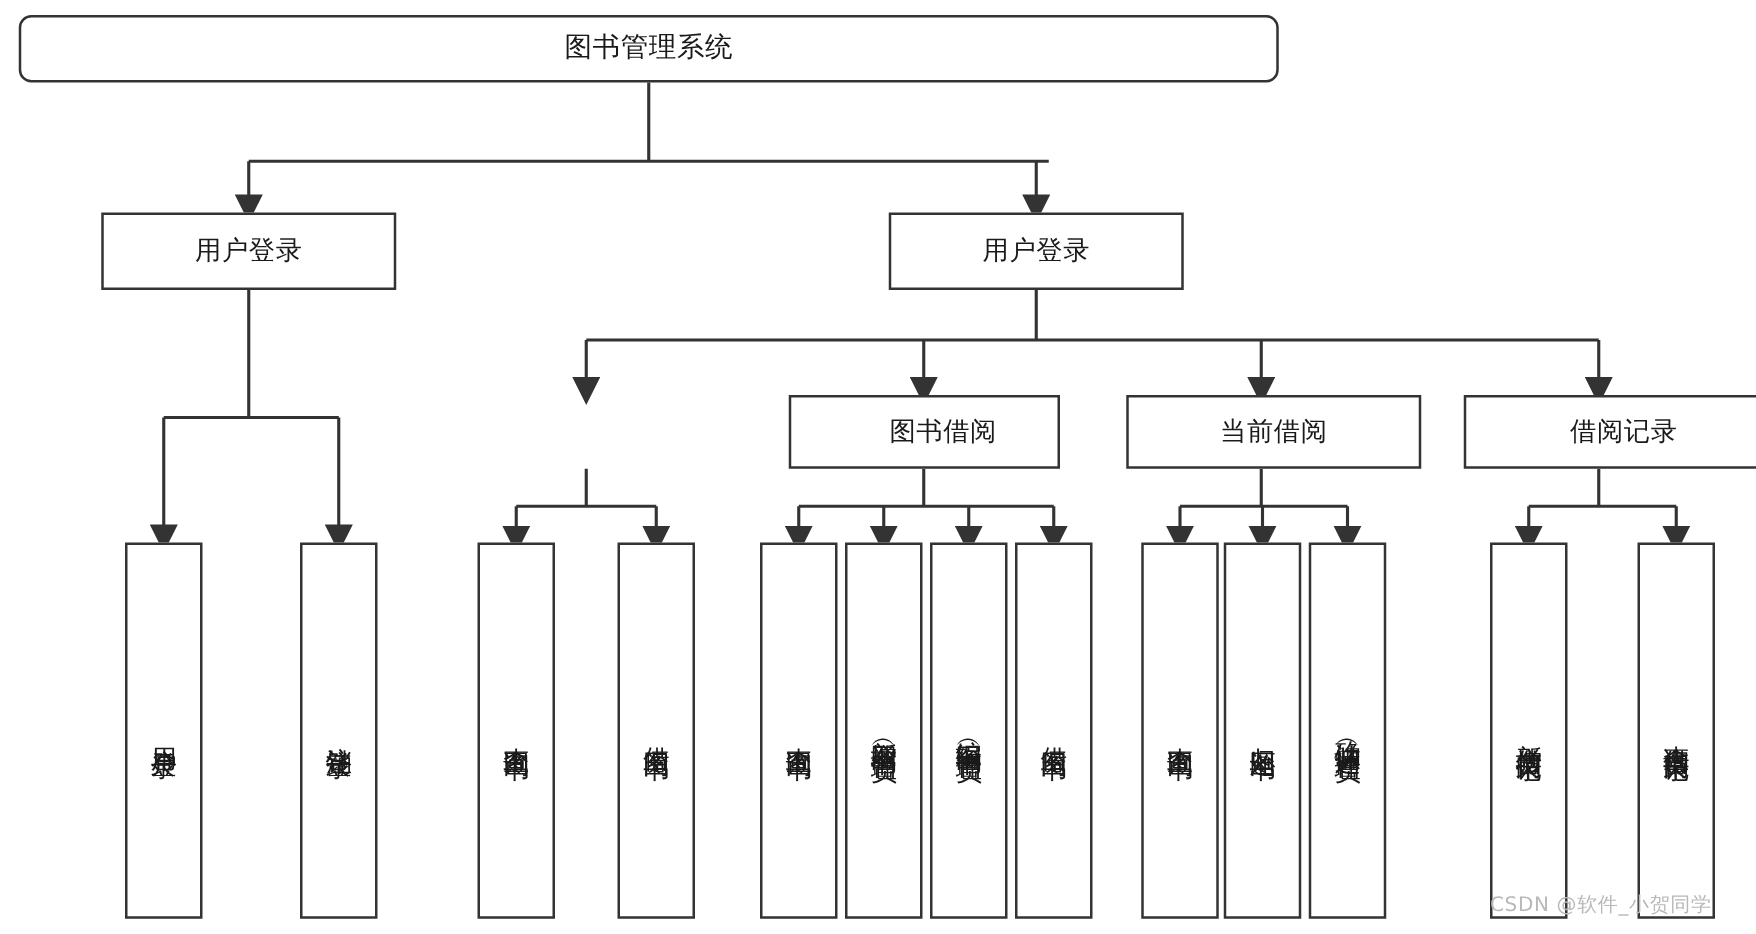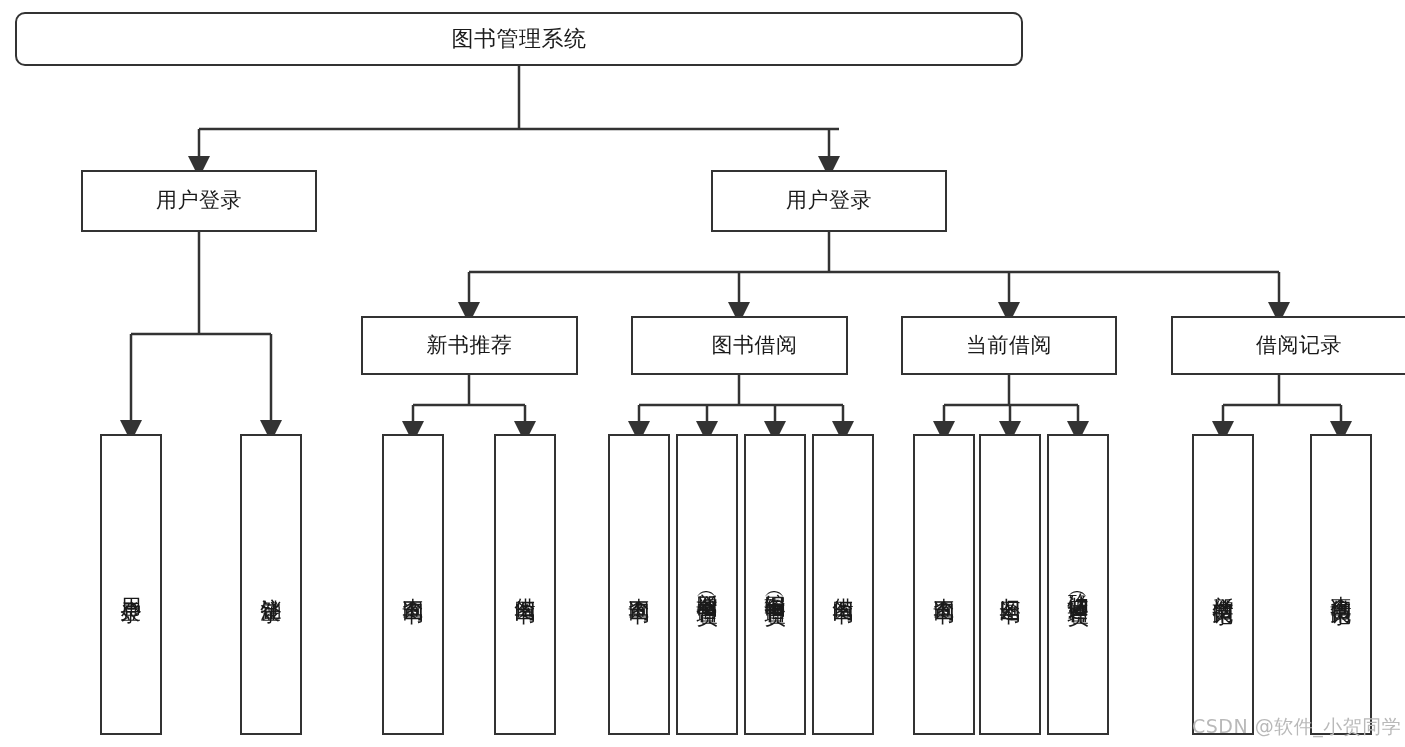--- a/index.html
+++ b/index.html
@@ -60,21 +60,21 @@
     writing-mode: vertical-rl;
     text-orientation: upright;
     font-size: 21px;
     line-height: 1.05;
     letter-spacing: 2px;
     white-space: nowrap;
     max-height: 292px;
   }
   .watermark {
     position: absolute;
-    font-size: 19px;
+    font-size: 16px;
     color: #b9b9b9;
     white-space: nowrap;
     letter-spacing: 0.5px;
     user-select: none;
   }
 </style>
 </head>
 <body>
 
 <div id="canvas">
@@ -133,27 +133,24 @@
     <span class="node-label">图书管理系统</span>
   </div>
 
   <div class="node horiz" style="left:81px; top:170px; width:236px; height:62px;">
     <span class="node-label">用户登录</span>
   </div>
   <div class="node horiz" style="left:711px; top:170px; width:236px; height:62px;">
     <span class="node-label">用户登录</span>
   </div>
 
-  <div class="node horiz" style="left:361px; top:316px; width:217px; height:59px;">
-    <span class="node-label">新书推荐</span>
-  </div>
   <div class="node horiz" style="left:631px; top:316px; width:217px; height:59px;padding-left:30px;">
     <span class="node-label">图书借阅</span>
   </div>
-  <div class="node horiz" style="left:901px; top:316px; width:216px; height:59px;">
+  <div class="node horiz" style="left:901px; top:316px; width:236px; height:59px;">
     <span class="node-label">当前借阅</span>
   </div>
   <div class="node horiz" style="left:1171px; top:316px; width:256px; height:59px;">
     <span class="node-label">借阅记录</span>
   </div>
 
   <div class="node vert" style="left:100px; top:434px; width:62px; height:301px;">
     <span class="node-label">用户登录</span>
   </div>
   <div class="node vert" style="left:240px; top:434px; width:62px; height:301px;">

